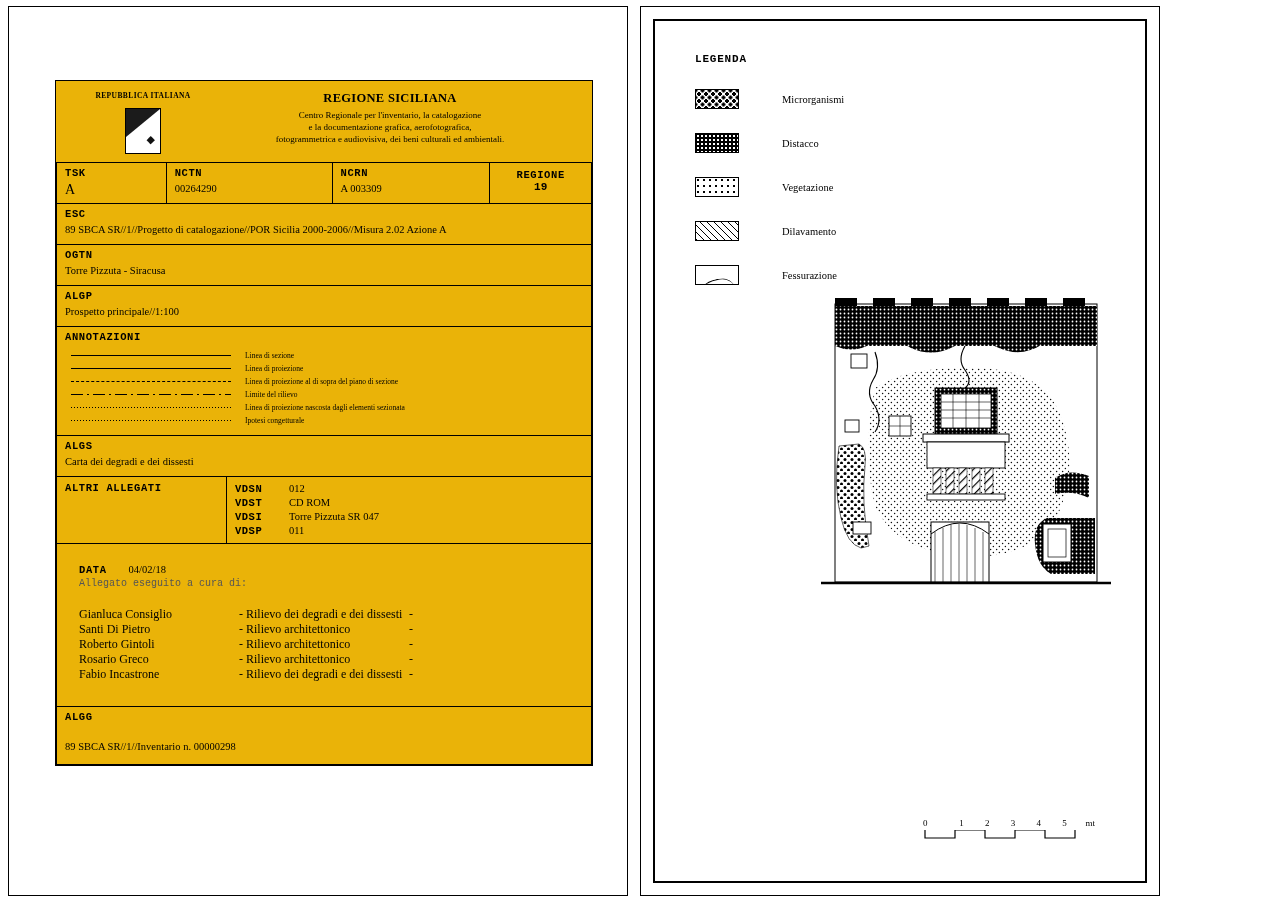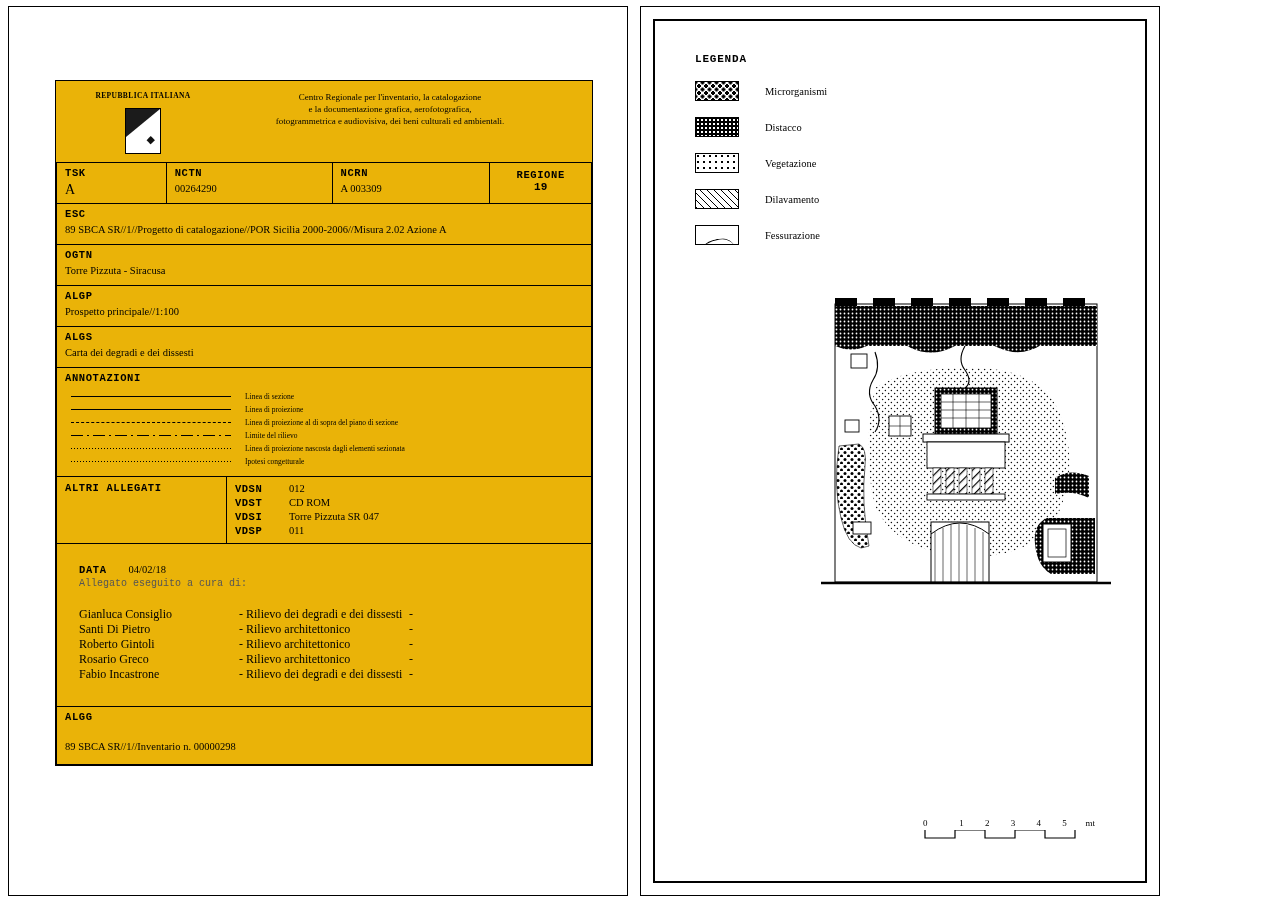--- a/index.html
+++ b/index.html
@@ -62,21 +62,21 @@
   .data-note{font-family:"Liberation Mono",monospace;font-size:10px;color:#555;margin-top:2px;}
   .persons{margin-top:18px;}
   .p-row{display:flex;font-size:12px;line-height:15px;}
   .p-name{width:160px;}
   .p-role{width:170px;}
   .p-dash{width:20px;}
 
   
   .legend{position:absolute;left:40px;top:32px;}
   .legend-title{font-family:"Liberation Mono",monospace;font-weight:bold;font-size:11px;letter-spacing:.8px;}
-  .leg-item{display:flex;align-items:center;margin-top:16px;}
+  .leg-item{display:flex;align-items:center;margin-top:24px;gap:17px;}
   .swatch{width:44px;height:20px;border:1px solid #000;box-sizing:border-box;}
   .leg-label{margin-left:26px;font-size:10.5px;}
   .sw-micro{background-image:radial-gradient(circle at 3px 4px,#000 1.6px,transparent 1.7px),radial-gradient(circle at 3px 4px,#000 1.6px,transparent 1.7px);background-size:7px 7px;background-position:0 0,3.5px 3.5px;}
   .sw-distacco{background-color:#000;background-image:radial-gradient(circle at 2px 2px,#fff 1px,transparent 1.1px);background-size:4px 4px;}
   .sw-veget{background-image:radial-gradient(circle at 2px 2px,#000 .8px,transparent .9px);background-size:6px 6px;}
   .sw-dilav{background-image:repeating-linear-gradient(45deg,#000 0 1px,#fff 1px 5px);}
   .sw-fess{position:relative;overflow:hidden;}
   .sw-fess:after{content:"";position:absolute;left:4px;top:13px;width:34px;height:10px;border-top:1.4px solid #000;border-radius:60% 40% 0 0 / 100% 100% 0 0;transform:rotate(-8deg);}
 
   
@@ -101,20 +101,21 @@
 
       <div class="hdr">
         <div class="hdr-left">
           <div class="rep-ita">REPUBBLICA ITALIANA</div>
           <div class="crest">
             <span class="fig">♘</span>
             <span class="fig2">◆</span>
           </div>
         </div>
         <div class="hdr-right">
+          <div class="hdr-title">REGIONE SICILIANA</div>
           <div class="hdr-sub">Centro Regionale per l'inventario, la catalogazione</div>
           <div class="hdr-sub">e la documentazione grafica, aerofotografica,</div>
           <div class="hdr-sub">fotogrammetrica e audiovisiva, dei beni culturali ed ambientali.</div>
         </div>
       </div>
 
       <table class="rec">
         <colgroup>
           <col style="width:20.5%">
             <col style="width:31%">
@@ -159,55 +160,55 @@
 
         <tr>
           <td colspan="4">
             <div class="lbl">ALGP</div>
             <div class="val">Prospetto principale//1:100</div>
           </td>
         </tr>
 
         <tr>
           <td colspan="4">
+            <div class="ann-wrap">
+              <div class="ann-title">ANNOTAZIONI</div>
+
+              <div class="ann-row">
+                <span class="ann-line l-solid"></span>
+                <span class="ann-txt">Linea di sezione</span>
+              </div>
+              <div class="ann-row">
+                <span class="ann-line l-thin"></span>
+                <span class="ann-txt">Linea di proiezione</span>
+              </div>
+              <div class="ann-row">
+                <span class="ann-line l-dash"></span>
+                <span class="ann-txt">Linea di proiezione al di sopra del piano di sezione</span>
+              </div>
+              <div class="ann-row">
+                <span class="ann-line l-dashdot"></span>
+                <span class="ann-txt">Limite del rilievo</span>
+              </div>
+              <div class="ann-row">
+                <span class="ann-line l-dot"></span>
+                <span class="ann-txt">Linea di proiezione nascosta dagli elementi sezionata</span>
+              </div>
+              <div class="ann-row">
+                <span class="ann-line l-dot"></span>
+                <span class="ann-txt">Ipotesi congetturale</span>
+              </div>
+            </div>
+          </td>
+        </tr>
+
+        <tr>
+          <td colspan="4">
             <div class="lbl">ALGS</div>
             <div class="val">Carta dei degradi e dei dissesti</div>
-          </td>
-        </tr>
-
-        <tr>
-          <td colspan="4">
-            <div class="ann-wrap">
-              <div class="ann-title">ANNOTAZIONI</div>
-
-              <div class="ann-row">
-                <span class="ann-line l-solid"></span>
-                <span class="ann-txt">Linea di sezione</span>
-              </div>
-              <div class="ann-row">
-                <span class="ann-line l-thin"></span>
-                <span class="ann-txt">Linea di proiezione</span>
-              </div>
-              <div class="ann-row">
-                <span class="ann-line l-dash"></span>
-                <span class="ann-txt">Linea di proiezione al di sopra del piano di sezione</span>
-              </div>
-              <div class="ann-row">
-                <span class="ann-line l-dashdot"></span>
-                <span class="ann-txt">Limite del rilievo</span>
-              </div>
-              <div class="ann-row">
-                <span class="ann-line l-dot"></span>
-                <span class="ann-txt">Linea di proiezione nascosta dagli elementi sezionata</span>
-              </div>
-              <div class="ann-row">
-                <span class="ann-line l-dot"></span>
-                <span class="ann-txt">Ipotesi congetturale</span>
-              </div>
-            </div>
           </td>
         </tr>
 
         <tr>
           <td colspan="4" style="padding:0">
             <div class="alleg">
               <div class="alleg-l">
                 <div class="lbl" style="padding:0">ALTRI ALLEGATI</div>
               </div>
               <div class="alleg-r">

